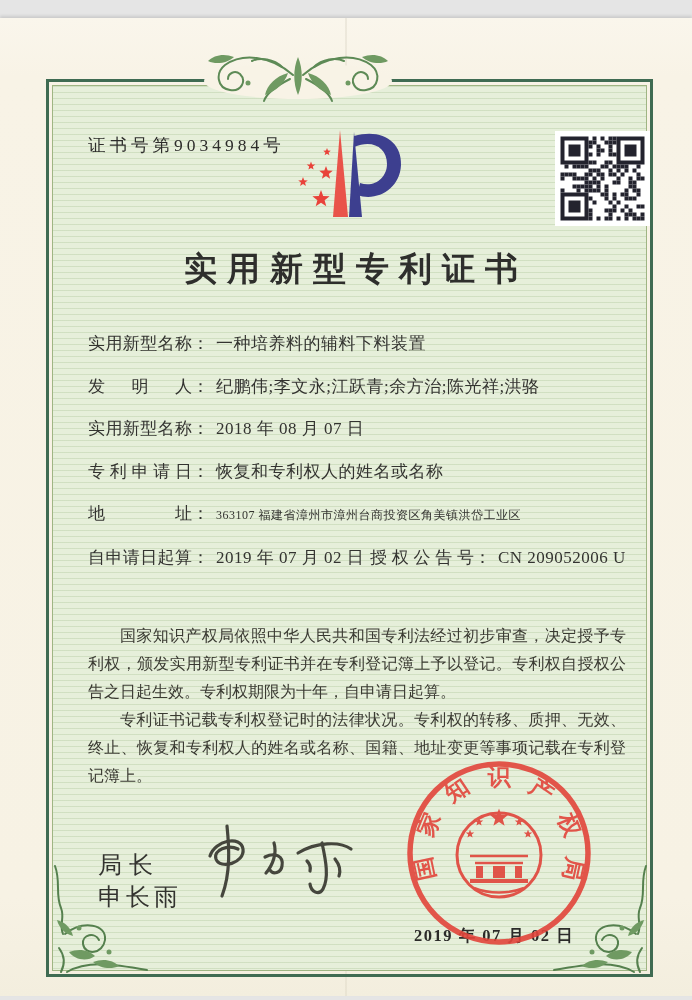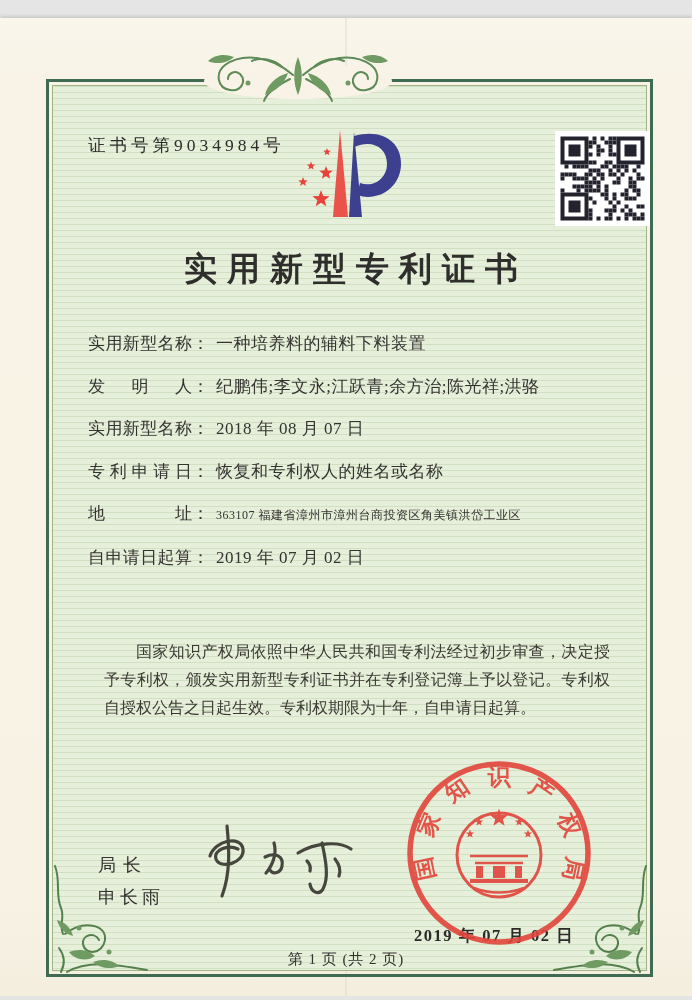--- a/index.html
+++ b/index.html
@@ -20,22 +20,22 @@
          letter-spacing:10px;color:#2e2e2c;padding-left:20px;}
   .fields{left:88px;top:333px;width:540px;font-size:17px;color:#333330;}
   .field-row{position:relative;min-height:22px;margin-bottom:20.5px;line-height:22px;white-space:nowrap;}
   .flabel{display:inline-block;width:104px;text-align:justify;text-align-last:justify;vertical-align:top;}
   .fcolon{display:inline-block;}
   .fvalue{display:inline-block;margin-left:7px;letter-spacing:0.5px;}
   .fvalue.small{font-size:12px;}
   .pair2{position:absolute;left:282px;top:0;}
   .paras{left:88px;top:622px;width:538px;font-size:16px;line-height:28px;
          color:#3a3a32;text-align:justify;z-index:2;}
-  .paras p{margin:16px;text-indent:2em;}
-  .sig-block{left:98px;top:849px;font-size:18px;color:#33332f;line-height:32px;}
+  .paras p{margin:0;text-indent:2em;}
+  .sig-block{left:98px;top:849px;font-size:24px;color:#33332f;line-height:32px;}
   .sig-title{letter-spacing:7px;}
   .sig-name{letter-spacing:4px;}
   .sig-svg{left:196px;top:816px;}
   .seal-svg{left:404px;top:758px;z-index:4;pointer-events:none;}
   .seal-date{left:414px;top:925px;font-size:16.5px;letter-spacing:1.5px;color:#2b2b29;z-index:3;font-weight:600;}
   .footer{left:0;right:0;top:950px;text-align:center;font-size:15px;letter-spacing:1px;color:#33332f;}
   .logo-svg{left:284px;top:120px;}
   .qr-box{left:555px;top:131px;width:95px;height:95px;background:#ffffff;z-index:2;}
   .orn-top{left:202px;top:43px;z-index:3;}
   .orn-bl{left:49px;bottom:24px;z-index:2;}
@@ -282,25 +282,29 @@
       <span class="flabel">实用新型名称</span><span class="fcolon">：</span><span class="fvalue">2018 年 08 月 07 日</span>
     </div>
     <div class="field-row">
       <span class="flabel">专利申请日</span><span class="fcolon">：</span><span class="fvalue">恢复和专利权人的姓名或名称</span>
     </div>
     <div class="field-row">
       <span class="flabel">地址</span><span class="fcolon">：</span><span class="fvalue small">363107 福建省漳州市漳州台商投资区角美镇洪岱工业区</span>
     </div>
     <div class="field-row">
       <span class="flabel">自申请日起算</span><span class="fcolon">：</span><span class="fvalue">2019 年 07 月 02 日</span>
+      <span class="pair2">
+        <span class="flabel">授权公告号</span><span class="fcolon">：</span><span class="fvalue">CN 209052006 U</span>
+      </span>
     </div>
   </div>
 
   <div class="abs paras">
     <p>国家知识产权局依照中华人民共和国专利法经过初步审查，决定授予专利权，颁发实用新型专利证书并在专利登记簿上予以登记。专利权自授权公告之日起生效。专利权期限为十年，自申请日起算。</p>
+    <p>专利证书记载专利权登记时的法律状况。专利权的转移、质押、无效、终止、恢复和专利权人的姓名或名称、国籍、地址变更等事项记载在专利登记簿上。</p>
   </div>
 
   <div class="abs sig-block">
     <div class="sig-title">局长</div>
     <div class="sig-name">申长雨</div>
   </div>
 
   <svg class="abs sig-svg" width="172" height="88" viewBox="0 0 172 88">
     <g stroke="#45463d" stroke-width="3.2" fill="none" stroke-linecap="round" stroke-linejoin="round">
       <path d="M14,40 C19,24 45,19 47,33 C49,47 24,54 20,43 C17,34 32,28 42,33"></path>
@@ -338,14 +342,13 @@
       <g stroke="none">
         <rect x="72" y="108" width="7" height="12"></rect>
         <rect x="89" y="108" width="12" height="12"></rect>
         <rect x="111" y="108" width="7" height="12"></rect>
         <rect x="66" y="121" width="58" height="4"></rect>
       </g>
       <path d="M70,130 C85,136 105,136 120,130" stroke-width="2.5" fill="none"></path>
     </g>
   </svg>
 
-  <div class="abs footer">第 1 页 (共 2 页)</div>
 </div>
 
 </body></html>

